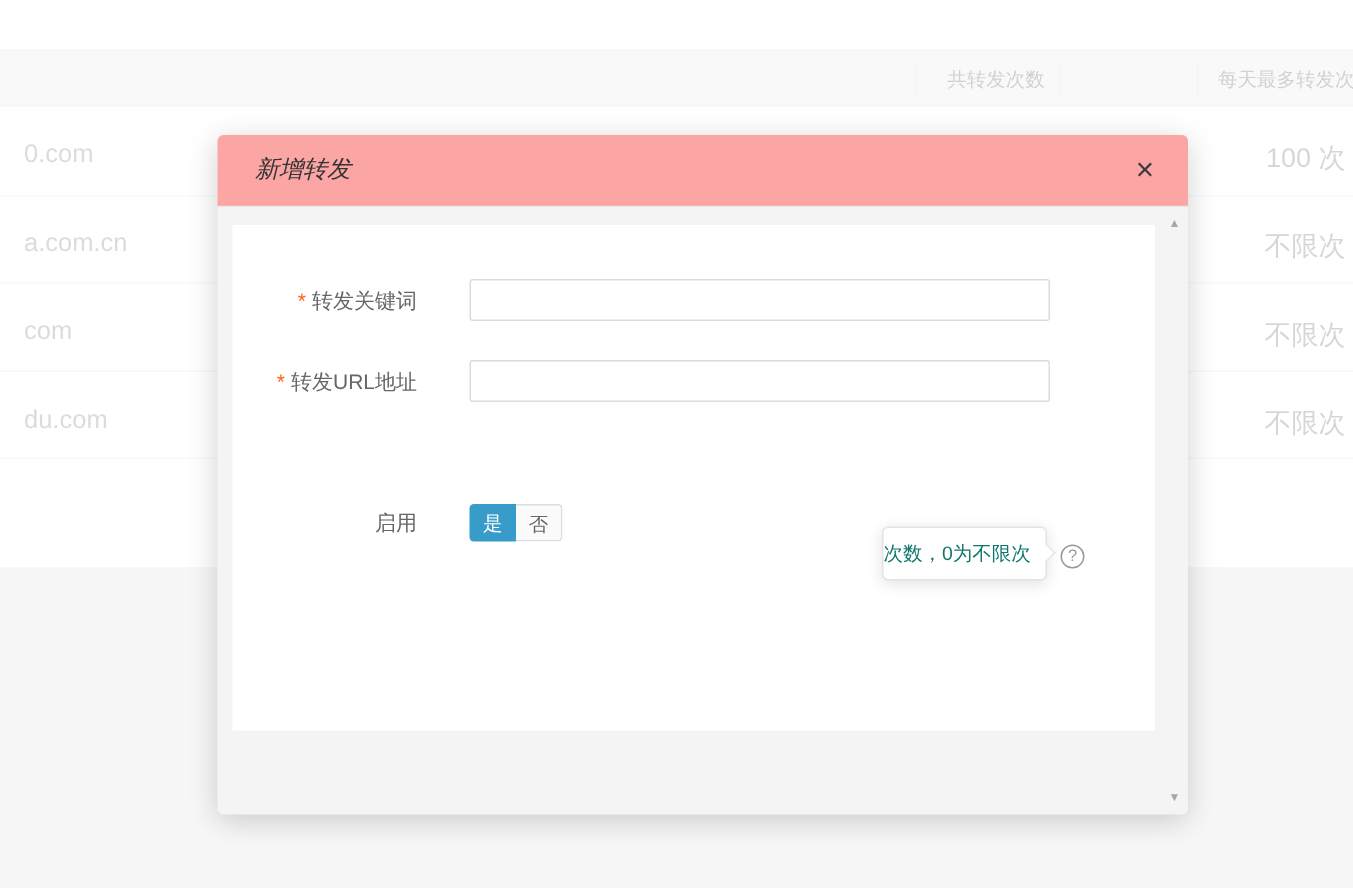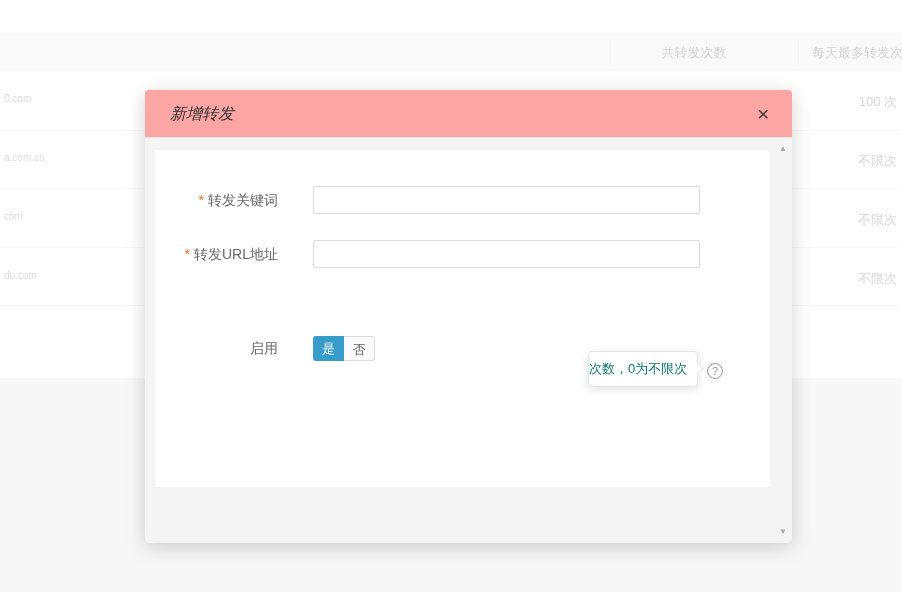--- a/index.html
+++ b/index.html
@@ -4,27 +4,27 @@
 <style>
   * { margin:0; padding:0; box-sizing:border-box; }
   html,body { width:902px; height:592px; overflow:hidden; }
   body { font-family:"Liberation Sans","DejaVu Sans",sans-serif; background:#fff; position:relative; }
 
   
   .bg-page { position:absolute; inset:0; background:#fff; }
   .bg-header-band { position:absolute; left:0; top:33px; width:902px; height:38px;
     background:#ececec; border-top:1px solid #e2e2e2; border-bottom:1px solid #e0e0e0; }
   .bg-col { position:absolute; top:0; height:38px; line-height:38px; font-size:13px; color:#666; }
-  .bg-col-1 { left:646px; width:96px; text-align:center; }
+  .bg-col-1 { left:616px; width:96px; text-align:center; }
   .bg-col-2 { left:706px; width:92px; text-align:center; }
   .bg-col-3 { left:798px; width:130px; padding-left:14px; white-space:nowrap; }
   .bg-divider { position:absolute; top:7px; width:1px; height:24px; background:#d9d9d9; }
   .bg-row-sep { position:absolute; left:0; width:902px; height:1px; background:#e8e8e8; }
-  .bg-domain { position:absolute; left:4px; font-size:10px; color:#888; white-space:nowrap; }
-  .bg-limit { position:absolute; right:5px; width:120px; text-align:right; font-size:13px; color:#777; white-space:nowrap; }
+  .bg-domain { position:absolute; left:16px; font-size:17px; color:#888; white-space:nowrap; }
+  .bg-limit { position:absolute; right:5px; width:120px; text-align:right; font-size:18px; color:#777; white-space:nowrap; }
   .bg-footer { position:absolute; left:0; top:378px; width:902px; height:214px; background:#e4e4e4; }
 
   
   .overlay { position:absolute; inset:0; background:rgba(255,255,255,0.70); }
 
   
   .modal { position:absolute; left:145px; top:90px; width:647px; height:453px;
     background:#f4f4f4; border-radius:4px; box-shadow:0 4px 20px rgba(0,0,0,0.18); }
   .modal-header { position:absolute; left:0; top:0; width:100%; height:48px;
     background:#fca5a5; border-bottom:1px solid #e8e8e8; border-radius:4px 4px 0 0;font-style:italic; }

